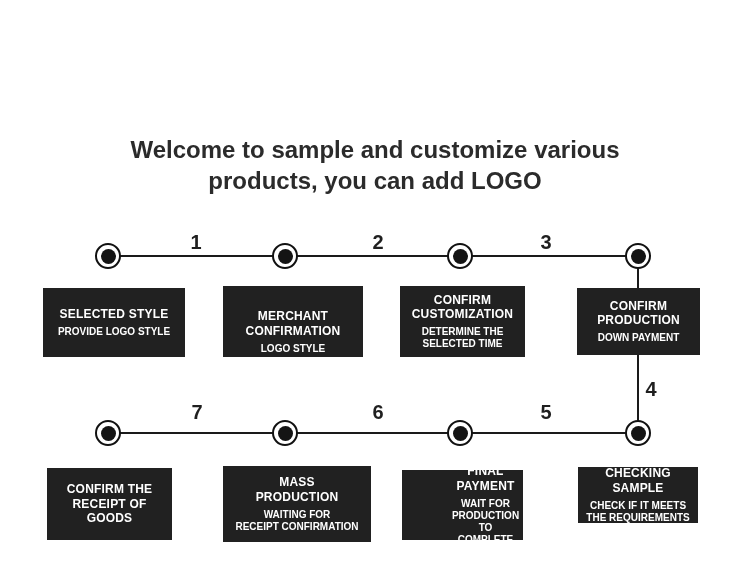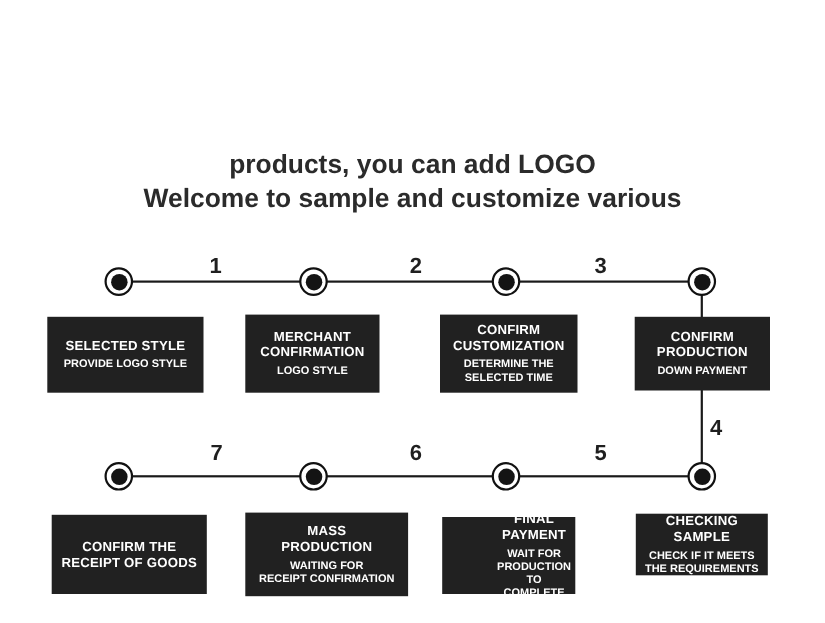--- a/index.html
+++ b/index.html
@@ -120,36 +120,36 @@
     letter-spacing: 0.2px;
     white-space: pre-line;
   }
   .box .s {
     font-size: 10px;
     font-weight: 600;
     line-height: 1.2;
     white-space: pre-line;
   }
   .b1 { left: 43px;  top: 288px; width: 142px; height: 69px; }
-  .b2 { left: 223px; top: 286px; width: 122px; height: 71px; }
+  .b2 { left: 223px; top: 286px; width: 140px; height: 71px; justify-content: flex-end; }
   .b3 { left: 400px; top: 286px; width: 125px; height: 71px; }
   .b4 { left: 577px; top: 288px; width: 123px; height: 67px; }
-  .b5 { left: 47px;  top: 468px; width: 141px; height: 72px; }
+  .b5 { left: 47px;  top: 468px; width: 125px; height: 72px; }
   .b6 { left: 223px; top: 466px; width: 148px; height: 76px; }
   .b7 { left: 402px; top: 470px; width: 121px; height: 70px; padding-left: 48px; }
   .b8 { left: 578px; top: 467px; width: 120px; height: 56px; }
 </style>
 </head>
 <body>
 
 <div class="canvas">
 
   <div class="subtitle">
+    <div>Welcome to sample and customize various</div>
     <div>products, you can add LOGO</div>
-    <div>Welcome to sample and customize various</div>
   </div>
 
   <div class="line hline-top"></div>
   <div class="line hline-bottom"></div>
   <div class="line vline"></div>
 
   <div class="dot d-t1"></div>
   <div class="dot d-t2"></div>
   <div class="dot d-t3"></div>
   <div class="dot d-t4"></div>

